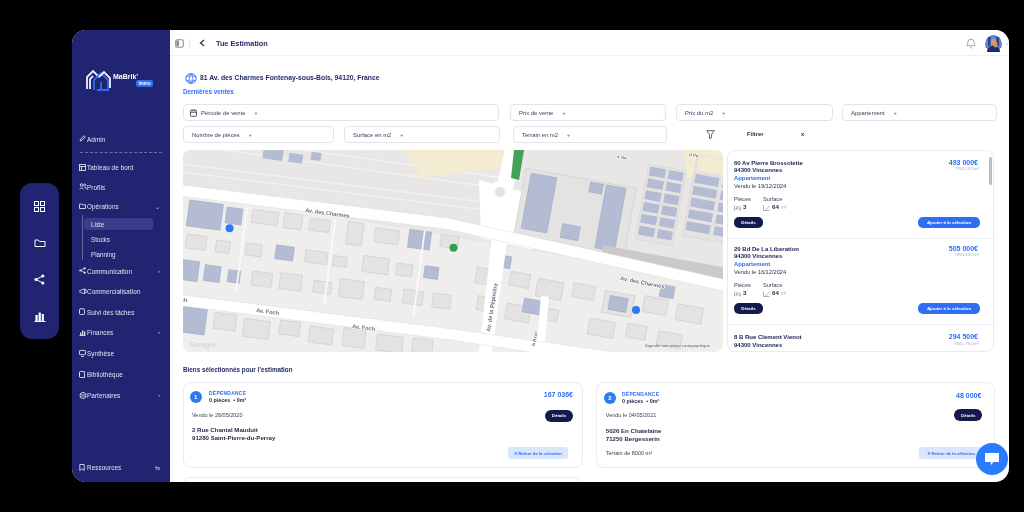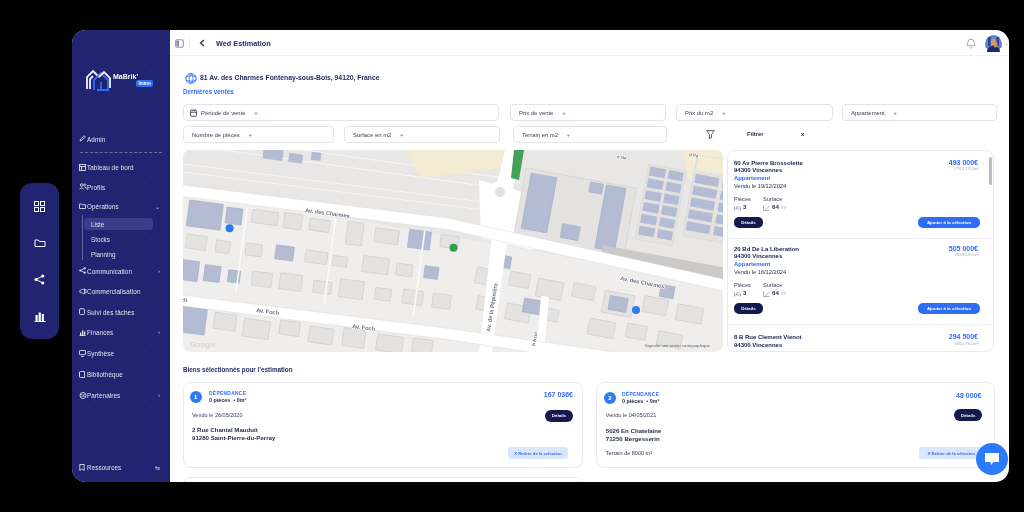--- a/index.html
+++ b/index.html
@@ -173,21 +173,21 @@
 
     <div id="topbar" class="abs"></div>
     <svg class="abs" style="left:103px;top:8.5px;" width="9" height="9" viewBox="0 0 9 9">
         <rect x="0.7" y="0.7" width="7.6" height="7.6" rx="1.6" fill="none" stroke="#8a90a0" stroke-width="1.1"></rect>
         <rect x="1.4" y="1.4" width="2.6" height="6.2" rx="0.8" fill="#8a90a0"></rect>
       </svg>
     <div class="abs" style="left:116.5px;top:8px;width:1px;height:10px;background:#e8eaee;"></div>
     <svg class="abs" style="left:127px;top:9px;" width="6" height="8" viewBox="0 0 6 8">
         <path d="M5 1 L1.5 4 L5 7" fill="none" stroke="#343b56" stroke-width="1.4"></path>
       </svg>
-    <div class="abs" style="left:144px;top:9px;font-size:7.3px;font-weight:bold;color:#242b66;">Wed Estimation</div>
+    <div class="abs" style="left:144px;top:9px;font-size:7.3px;font-weight:bold;color:#242b66;">Tue Estimation</div>
     <svg class="abs" style="left:894px;top:8px;" width="10" height="11" viewBox="0 0 10 11">
         <path d="M5 1.2 a3.2 3.2 0 0 1 3.2 3.2 c0 2.2 .9 2.8 .9 3.3 H0.9 c0-.5 .9-1.1 .9-3.3 A3.2 3.2 0 0 1 5 1.2 Z" fill="none" stroke="#9298a8" stroke-width="0.9"></path>
         <path d="M3.8 9.3 a1.3 1.3 0 0 0 2.4 0" fill="none" stroke="#9298a8" stroke-width="0.9"></path>
       </svg>
     <svg class="abs" style="left:913px;top:5px;" width="17" height="17" viewBox="0 0 17 17">
         <circle cx="8.5" cy="8.5" r="8.2" fill="#4470c4"></circle>
         <path d="M0.5 8.5 a8 8 0 0 1 16 0 V13 H0.5 Z" fill="#5c85d6"></path>
         <rect x="3" y="2" width="2.5" height="9" fill="#30418a"></rect>
         <rect x="11.5" y="2" width="2.5" height="9" fill="#30418a"></rect>
         <ellipse cx="8.5" cy="8" rx="2.6" ry="4.2" fill="#d59a66"></ellipse>

